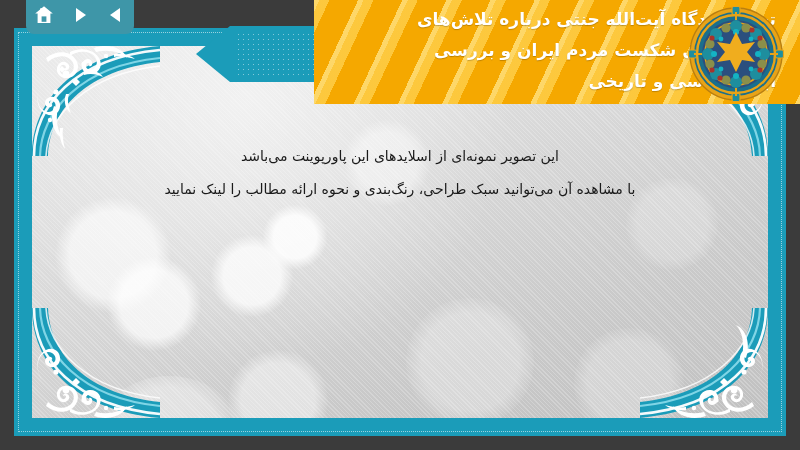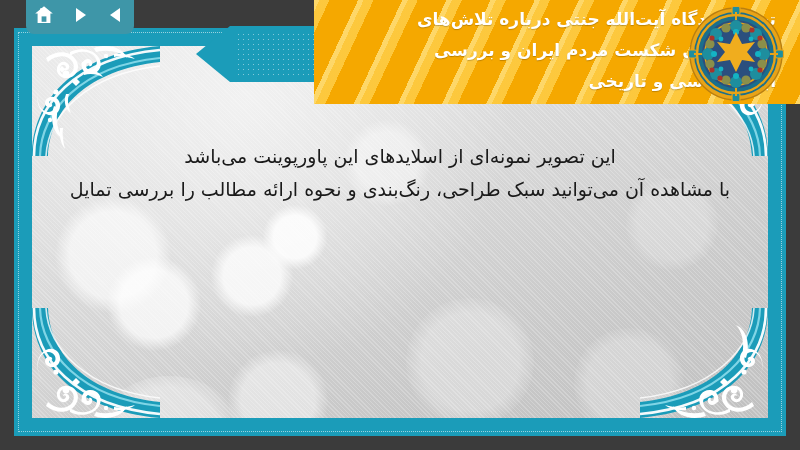--- a/index.html
+++ b/index.html
@@ -187,21 +187,21 @@
 
   
   .body-text {
     position: absolute;
     left: 40px;
     right: 40px;
     top: 112px;
     text-align: center;
     direction: rtl;
     color: #1a1a1a;
-    font-size: 19px;
+    font-size: 14px;
     line-height: 33px;
     z-index: 20;
   }
   .body-text p { white-space: nowrap; }
 </style>
 </head>
 <body>
 
 <div id="viewer">
 
@@ -347,21 +347,21 @@
           <circle cx="42" cy="64" r="2.6"></circle>
           <circle cx="92" cy="28" r="2.2"></circle>
           <path d="M62 50 l4 4 -4 4 -4-4 z"></path>
           <path d="M100 26 c8-1 16 1 21 5 c-7-2-15-3-21-2 z"></path>
         </g>
       </svg>
     </div>
 
     <div class="body-text">
       <p>این تصویر نمونه‌ای از اسلایدهای این پاورپوینت می‌باشد</p>
-      <p>با مشاهده آن می‌توانید سبک طراحی، رنگ‌بندی و نحوه ارائه مطالب را بررسی تمایل</p>
+      <p>با مشاهده آن می‌توانید سبک طراحی، رنگ‌بندی و نحوه ارائه مطالب را لینک نمایید</p>
     </div>
 
   </div>
 
   <div class="title-band">
     <div class="band-teal"></div>
     <div class="band-teal-dots"></div>
 
     <div class="band-orange">
       <div class="chev"></div>

